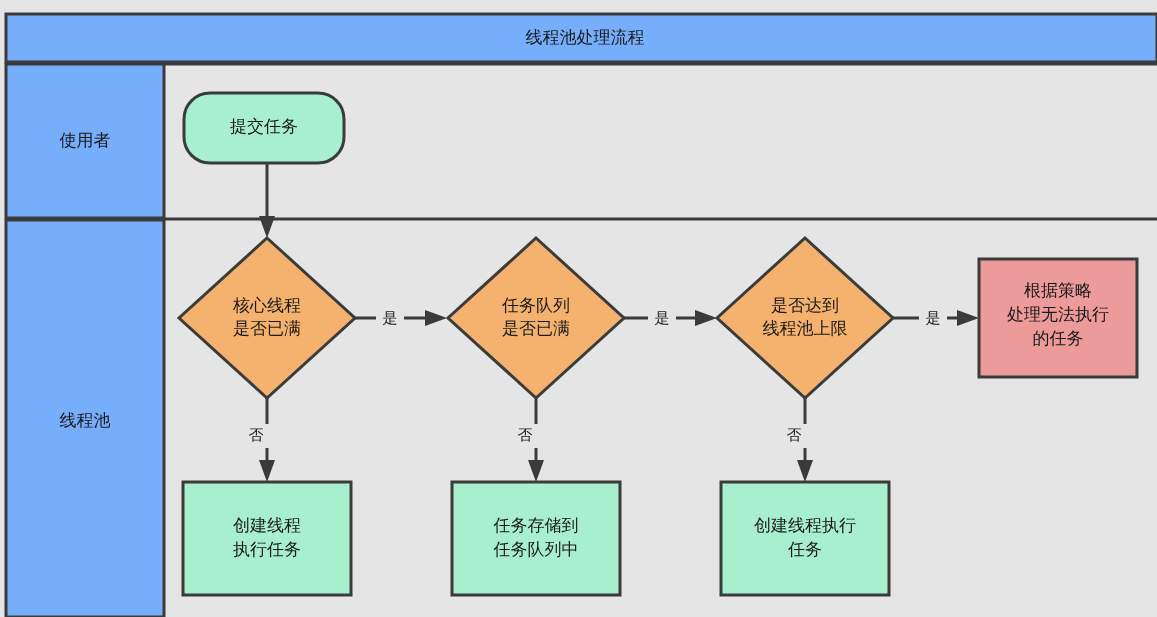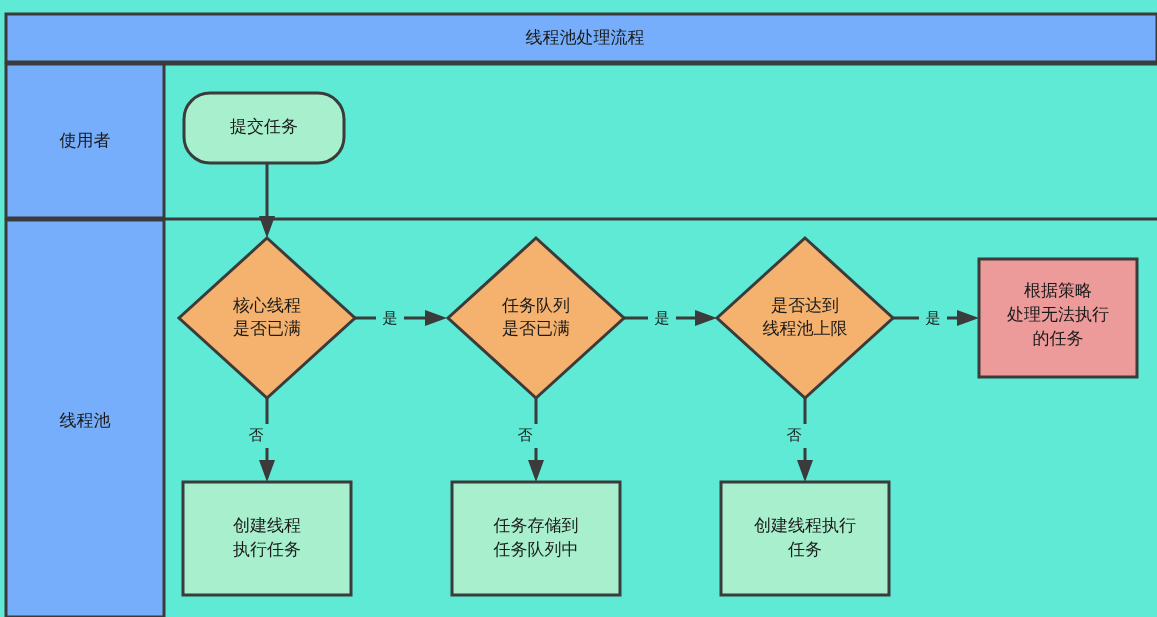--- a/index.html
+++ b/index.html
@@ -8,21 +8,21 @@
     background: #ffffff;
   }
   body {
     font-family: "Liberation Sans", "DejaVu Sans", sans-serif;
   }
   #canvas {
     position: relative;
     width: 1157px;
     height: 617px;
     overflow: hidden;
-    background: #5eead4;
+    background: #e5e5e5;
   }
   svg.layer {
     position: absolute;
     left: 0;
     top: 0;
     width: 1157px;
     height: 617px;
   }
   .node-text {
     font-family: "Liberation Sans", "DejaVu Sans", sans-serif;

